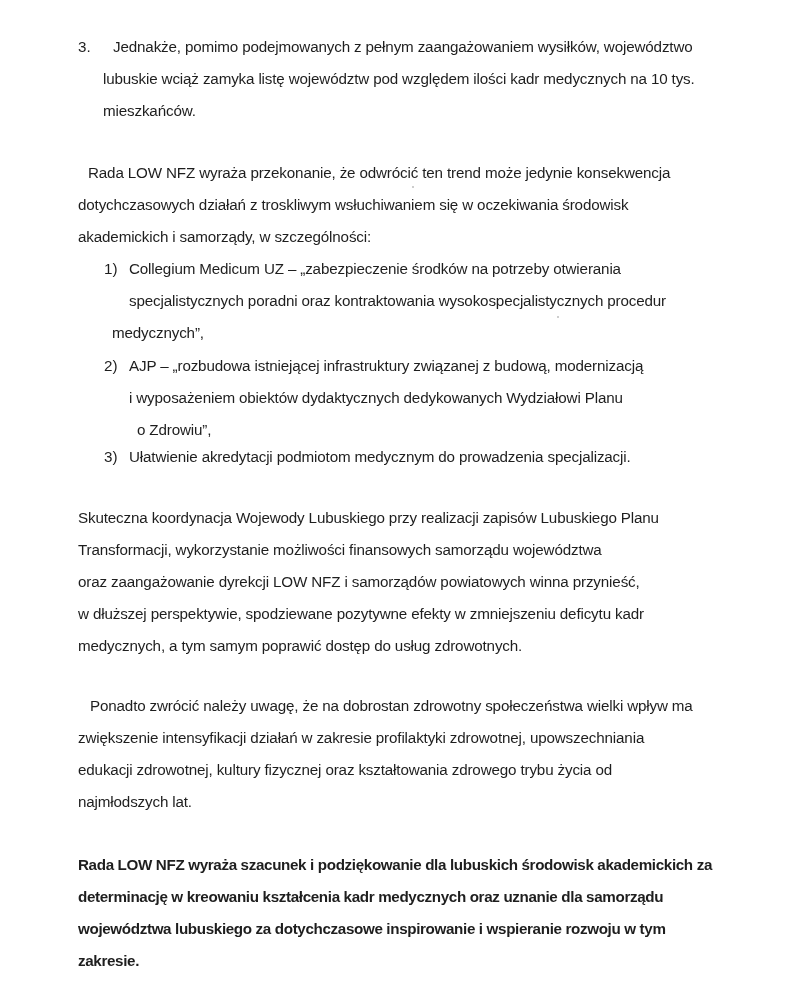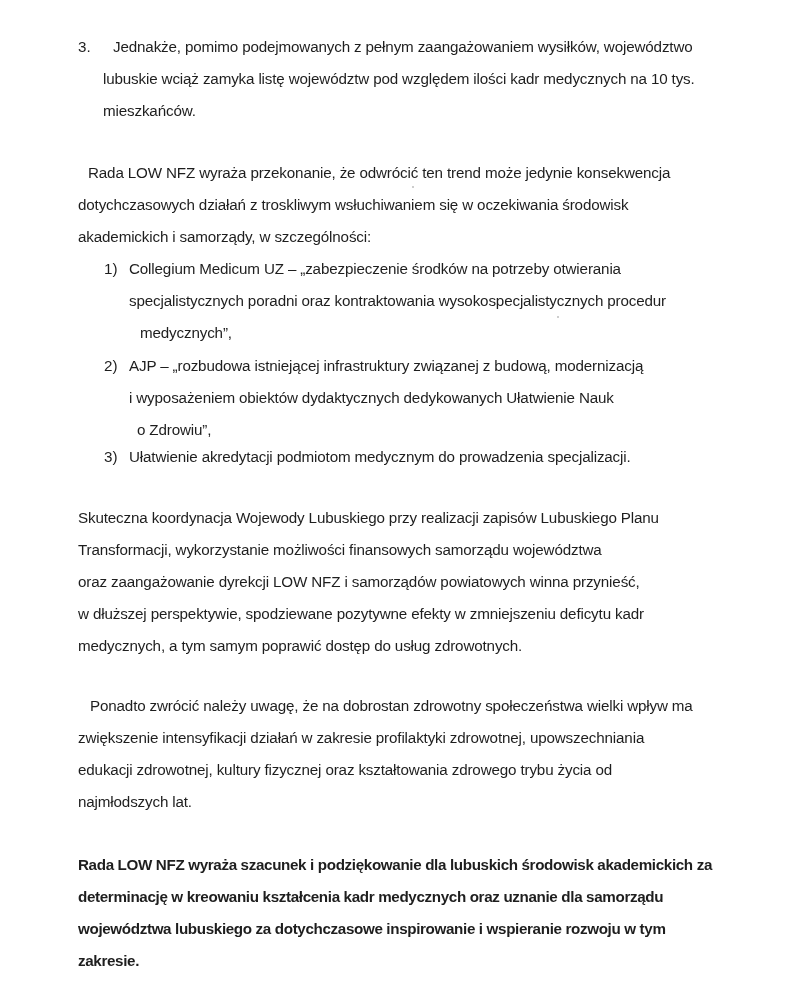--- a/index.html
+++ b/index.html
@@ -30,26 +30,26 @@
     <span class="line" style="left:88px; top:163px;">Rada LOW NFZ wyraża przekonanie, że odwrócić ten trend może jedynie konsekwencja</span>
     <span class="line" style="left:78px; top:195px;">dotychczasowych działań z troskliwym wsłuchiwaniem się w oczekiwania środowisk</span>
     <span class="line" style="left:78px; top:227px;">akademickich i samorządy, w szczególności:</span>
   </div>
 
   <div>
     <div>
       <span class="num" style="left:104px; top:259px;">1)</span>
       <span class="line" style="left:129px; top:259px;">Collegium Medicum UZ – „zabezpieczenie środków na potrzeby otwierania</span>
       <span class="line" style="left:129px; top:291px;">specjalistycznych poradni oraz kontraktowania wysokospecjalistycznych procedur</span>
-      <span class="line" style="left:140px; top:323px;text-align:center;">medycznych”,</span>
+      <span class="line" style="left:112px; top:323px;text-align:center;">medycznych”,</span>
     </div>
     <div>
       <span class="num" style="left:104px; top:356px;">2)</span>
       <span class="line" style="left:129px; top:356px;">AJP – „rozbudowa istniejącej infrastruktury związanej z budową, modernizacją</span>
-      <span class="line" style="left:129px; top:388px;">i wyposażeniem obiektów dydaktycznych dedykowanych Ułatwienie Nauk</span>
+      <span class="line" style="left:129px; top:388px;">i wyposażeniem obiektów dydaktycznych dedykowanych Wydziałowi Planu</span>
       <span class="line" style="left:129px; top:420px;margin-left:8px;">o Zdrowiu”,</span>
     </div>
     <div>
       <span class="num" style="left:104px; top:447px;">3)</span>
       <span class="line" style="left:129px; top:447px;">Ułatwienie akredytacji podmiotom medycznym do prowadzenia specjalizacji.</span>
     </div>
   </div>
 
   <div>
     <span class="line" style="left:78px; top:508px;">Skuteczna koordynacja Wojewody Lubuskiego przy realizacji zapisów Lubuskiego Planu</span>

